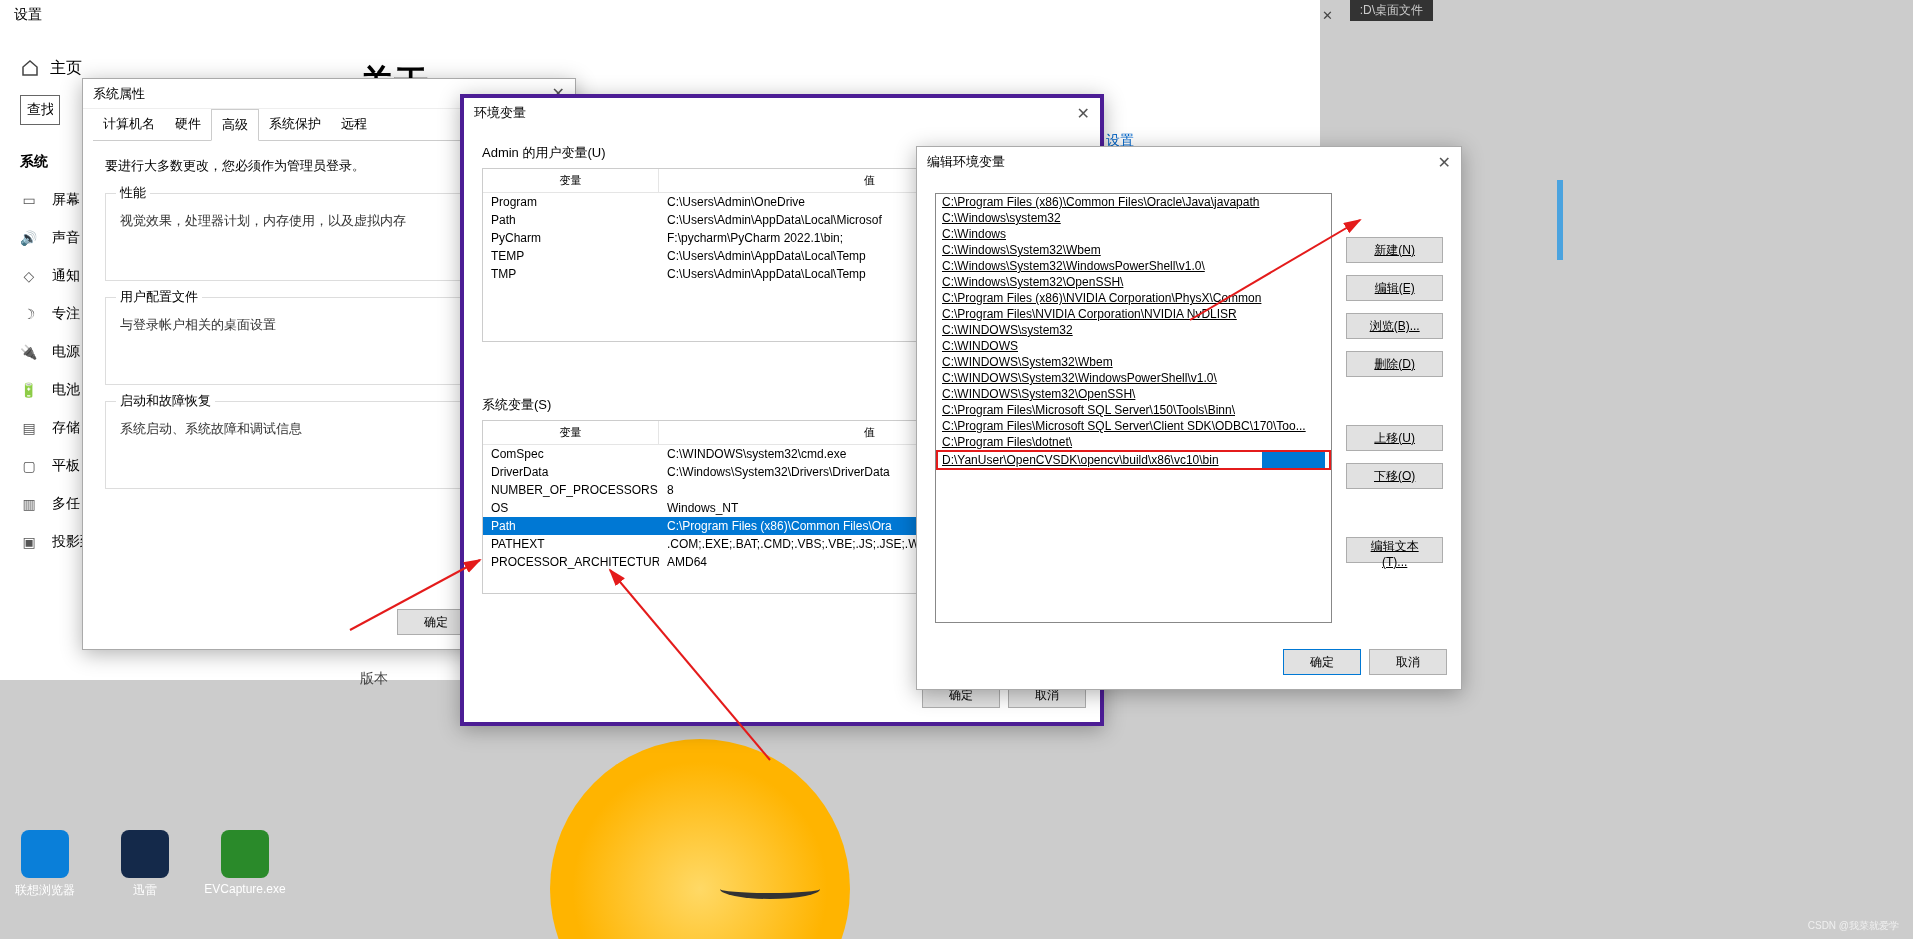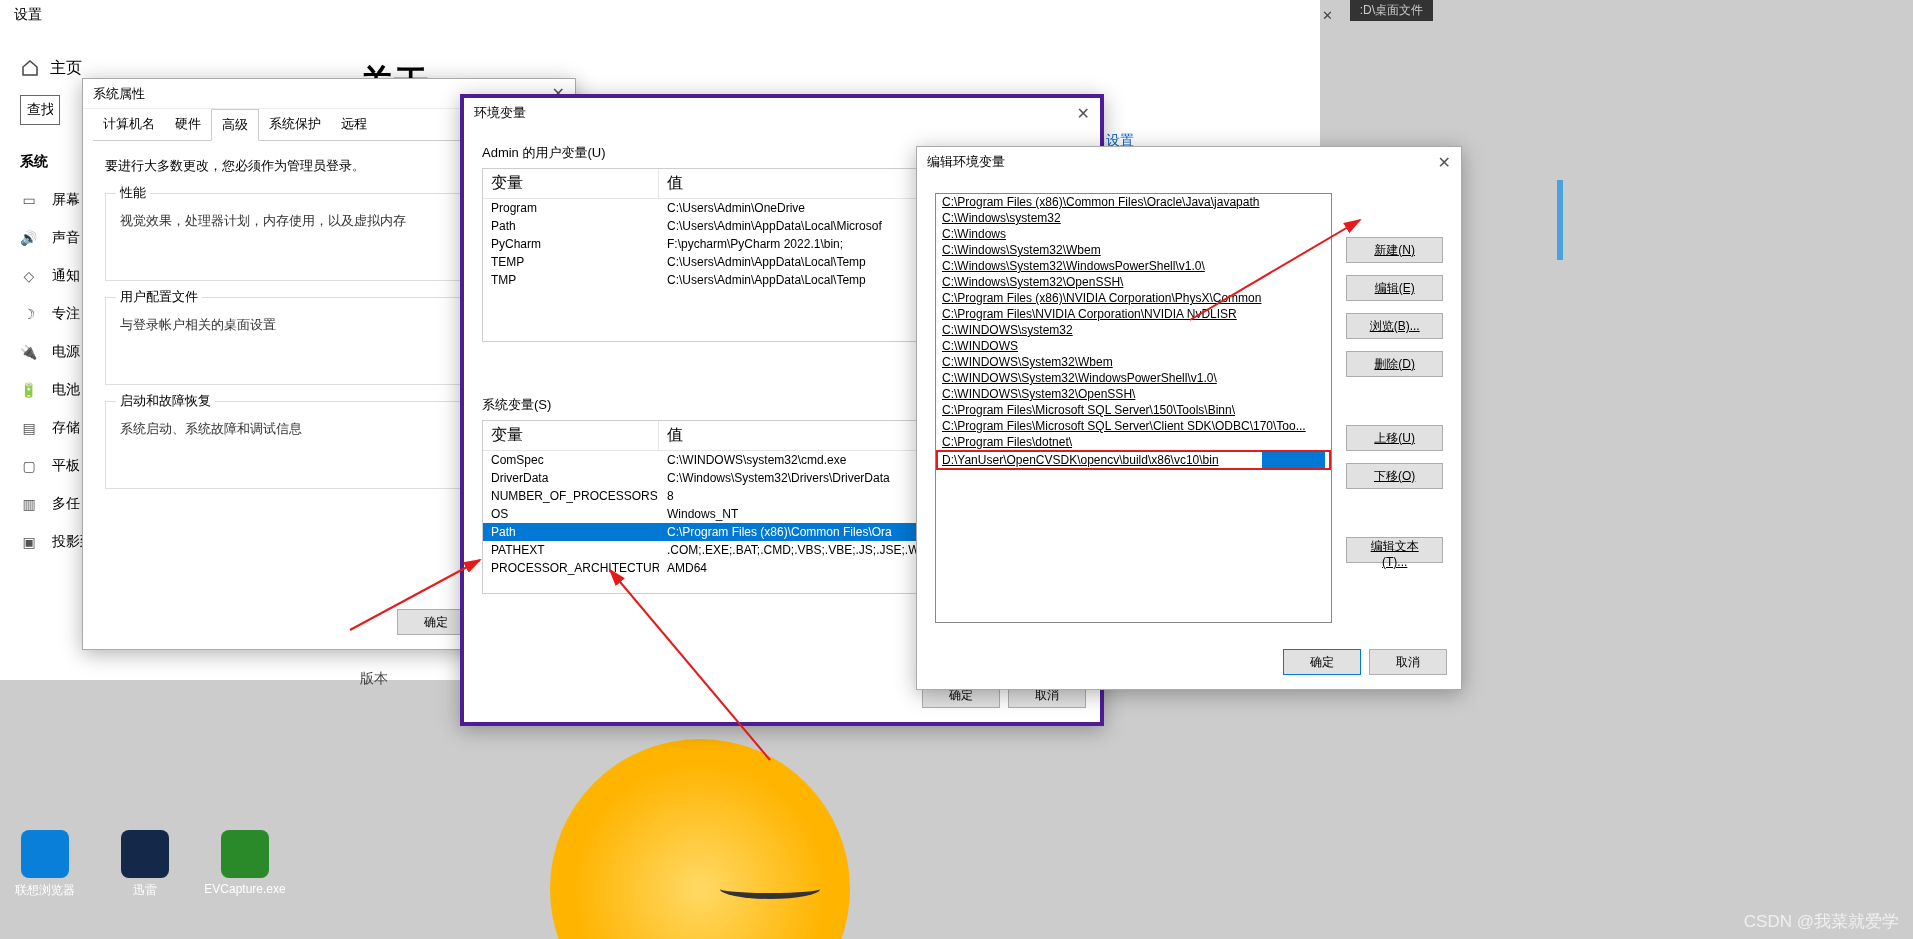--- a/index.html
+++ b/index.html
@@ -50,21 +50,21 @@
 .win-btn.primary { border: 1px solid #0078d4; }
 .sysprop-footer { position: absolute; bottom: 14px; right: 14px; display: flex; gap: 8px; }
 
 
 .env-window { position: absolute; top: 94px; left: 460px; width: 644px; height: 632px; background: #fff; border: 4px solid #4c1d95; box-shadow: 0 4px 20px rgba(0,0,0,0.3); }
 .env-titlebar { height: 30px; display: flex; align-items: center; padding: 0 10px; justify-content: space-between; }
 .env-close { font-size: 16px; color: #555; cursor: pointer; }
 .env-body { padding: 16px 18px; }
 .env-section-title { font-size: 13px; margin-bottom: 6px; }
 .env-table { border: 1px solid #ccc; height: 174px; overflow: hidden; margin-bottom: 8px; }
-.env-table-header { display: flex; background: #fff; border-bottom: 1px solid #e5e5e5; font-size: 16px; }
+.env-table-header { display: flex; background: #fff; border-bottom: 1px solid #e5e5e5; font-size: 11px; text-align: center; }
 .env-th { padding: 4px 8px; border-right: 1px solid #e5e5e5; }
 .env-th.col1 { width: 176px; }
 .env-th.col2 { flex: 1; }
 .env-row { display: flex; font-size: 12px; }
 .env-td { padding: 2px 8px; white-space: nowrap; overflow: hidden; }
 .env-td.col1 { width: 176px; }
 .env-td.col2 { flex: 1; }
 .env-row.selected { background: #0078d4; color: #fff; }
 .env-btnrow { display: flex; justify-content: flex-end; gap: 8px; margin-bottom: 20px; }
 .env-footer { position: absolute; bottom: 14px; right: 14px; display: flex; gap: 8px; }
@@ -80,21 +80,21 @@
 .edit-item.editing input { border: none; outline: none; font-size: 12px; font-family: inherit; width: 320px; }
 .edit-item.editing .sel { background: #0078d4; flex: 1; height: 16px; }
 .edit-buttons { display: flex; flex-direction: column; gap: 12px; margin-top: 44px; }
 .edit-buttons .gap { height: 24px; }
 .edit-footer { position: absolute; bottom: 14px; right: 14px; display: flex; gap: 8px; }
 
 
 .arrow { position: absolute; pointer-events: none; }
 
 
-.watermark { position: absolute; bottom: 6px; right: 14px; font-size: 17px; color: rgba(255,255,255,0.7); text-align: right; }
+.watermark { position: absolute; bottom: 6px; right: 14px; font-size: 10px; color: rgba(255,255,255,0.7); text-align: right; }
 
 
 .right-bar { position: absolute; top: 180px; right: 350px; width: 6px; height: 80px; background: #4aa3df; }
 </style>
 </head>
 <body>
 
 <div class="wallpaper-blob"></div>
 <div class="wallpaper-eye"></div>
 

